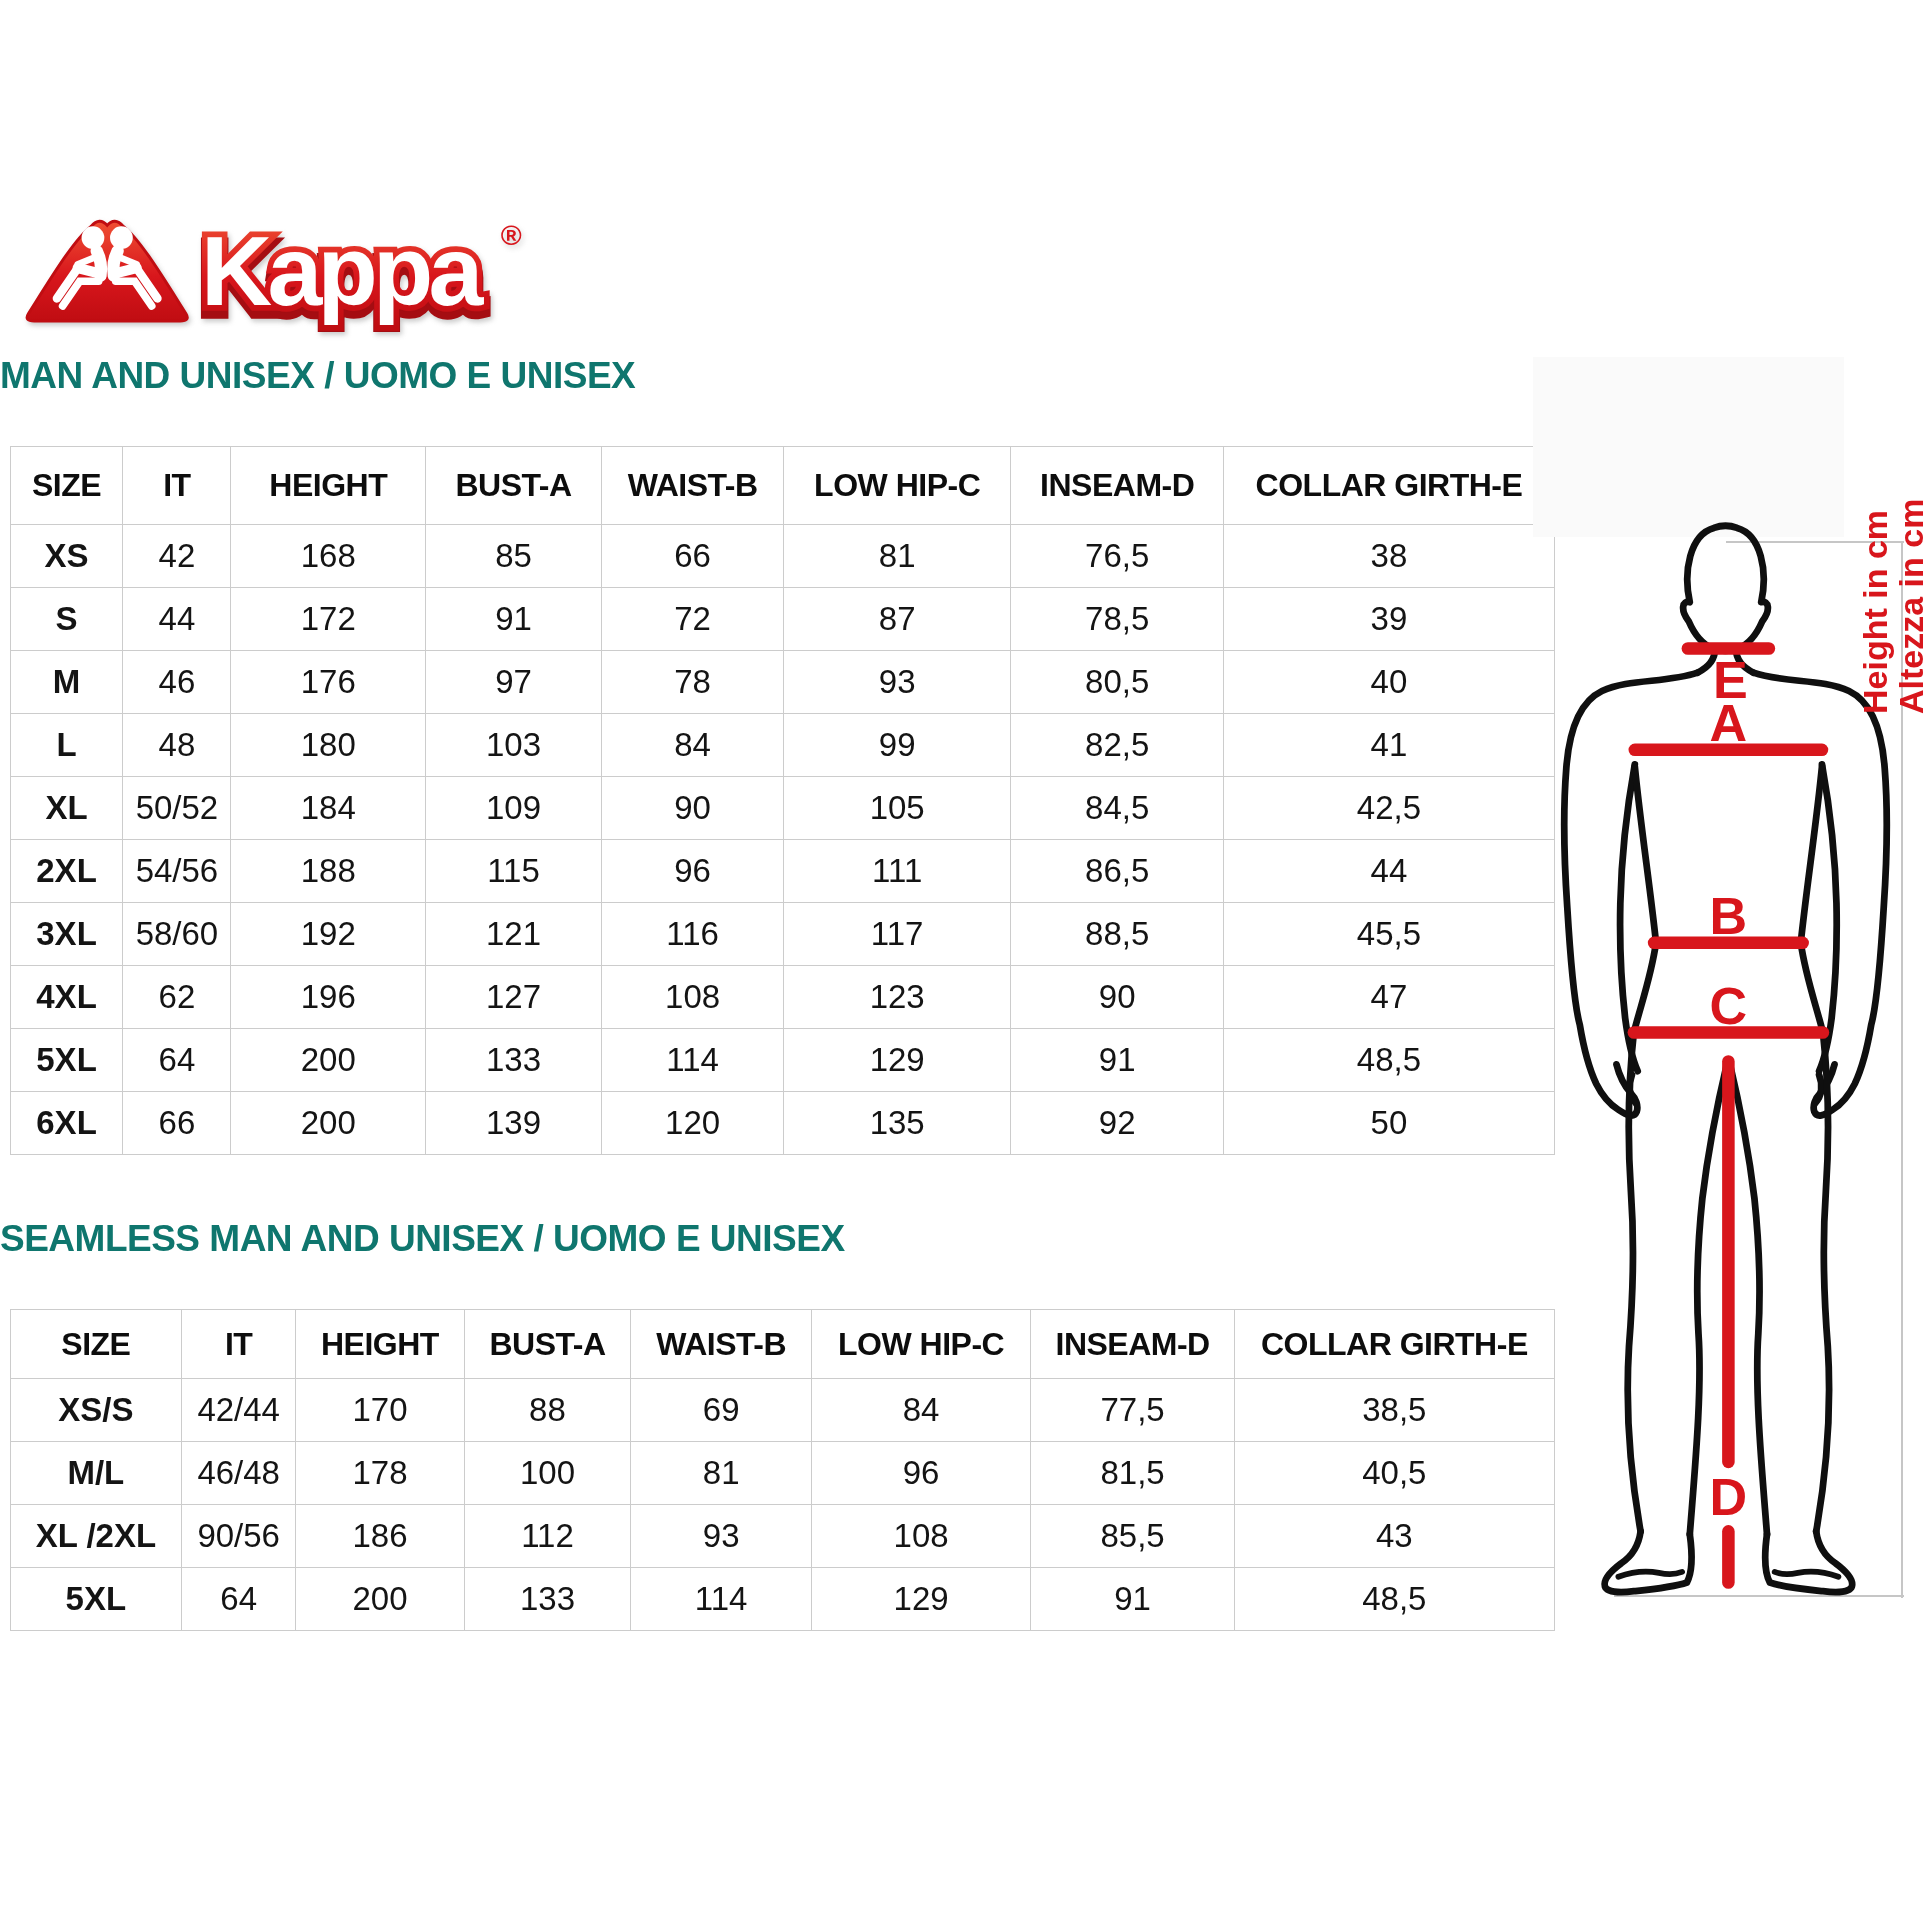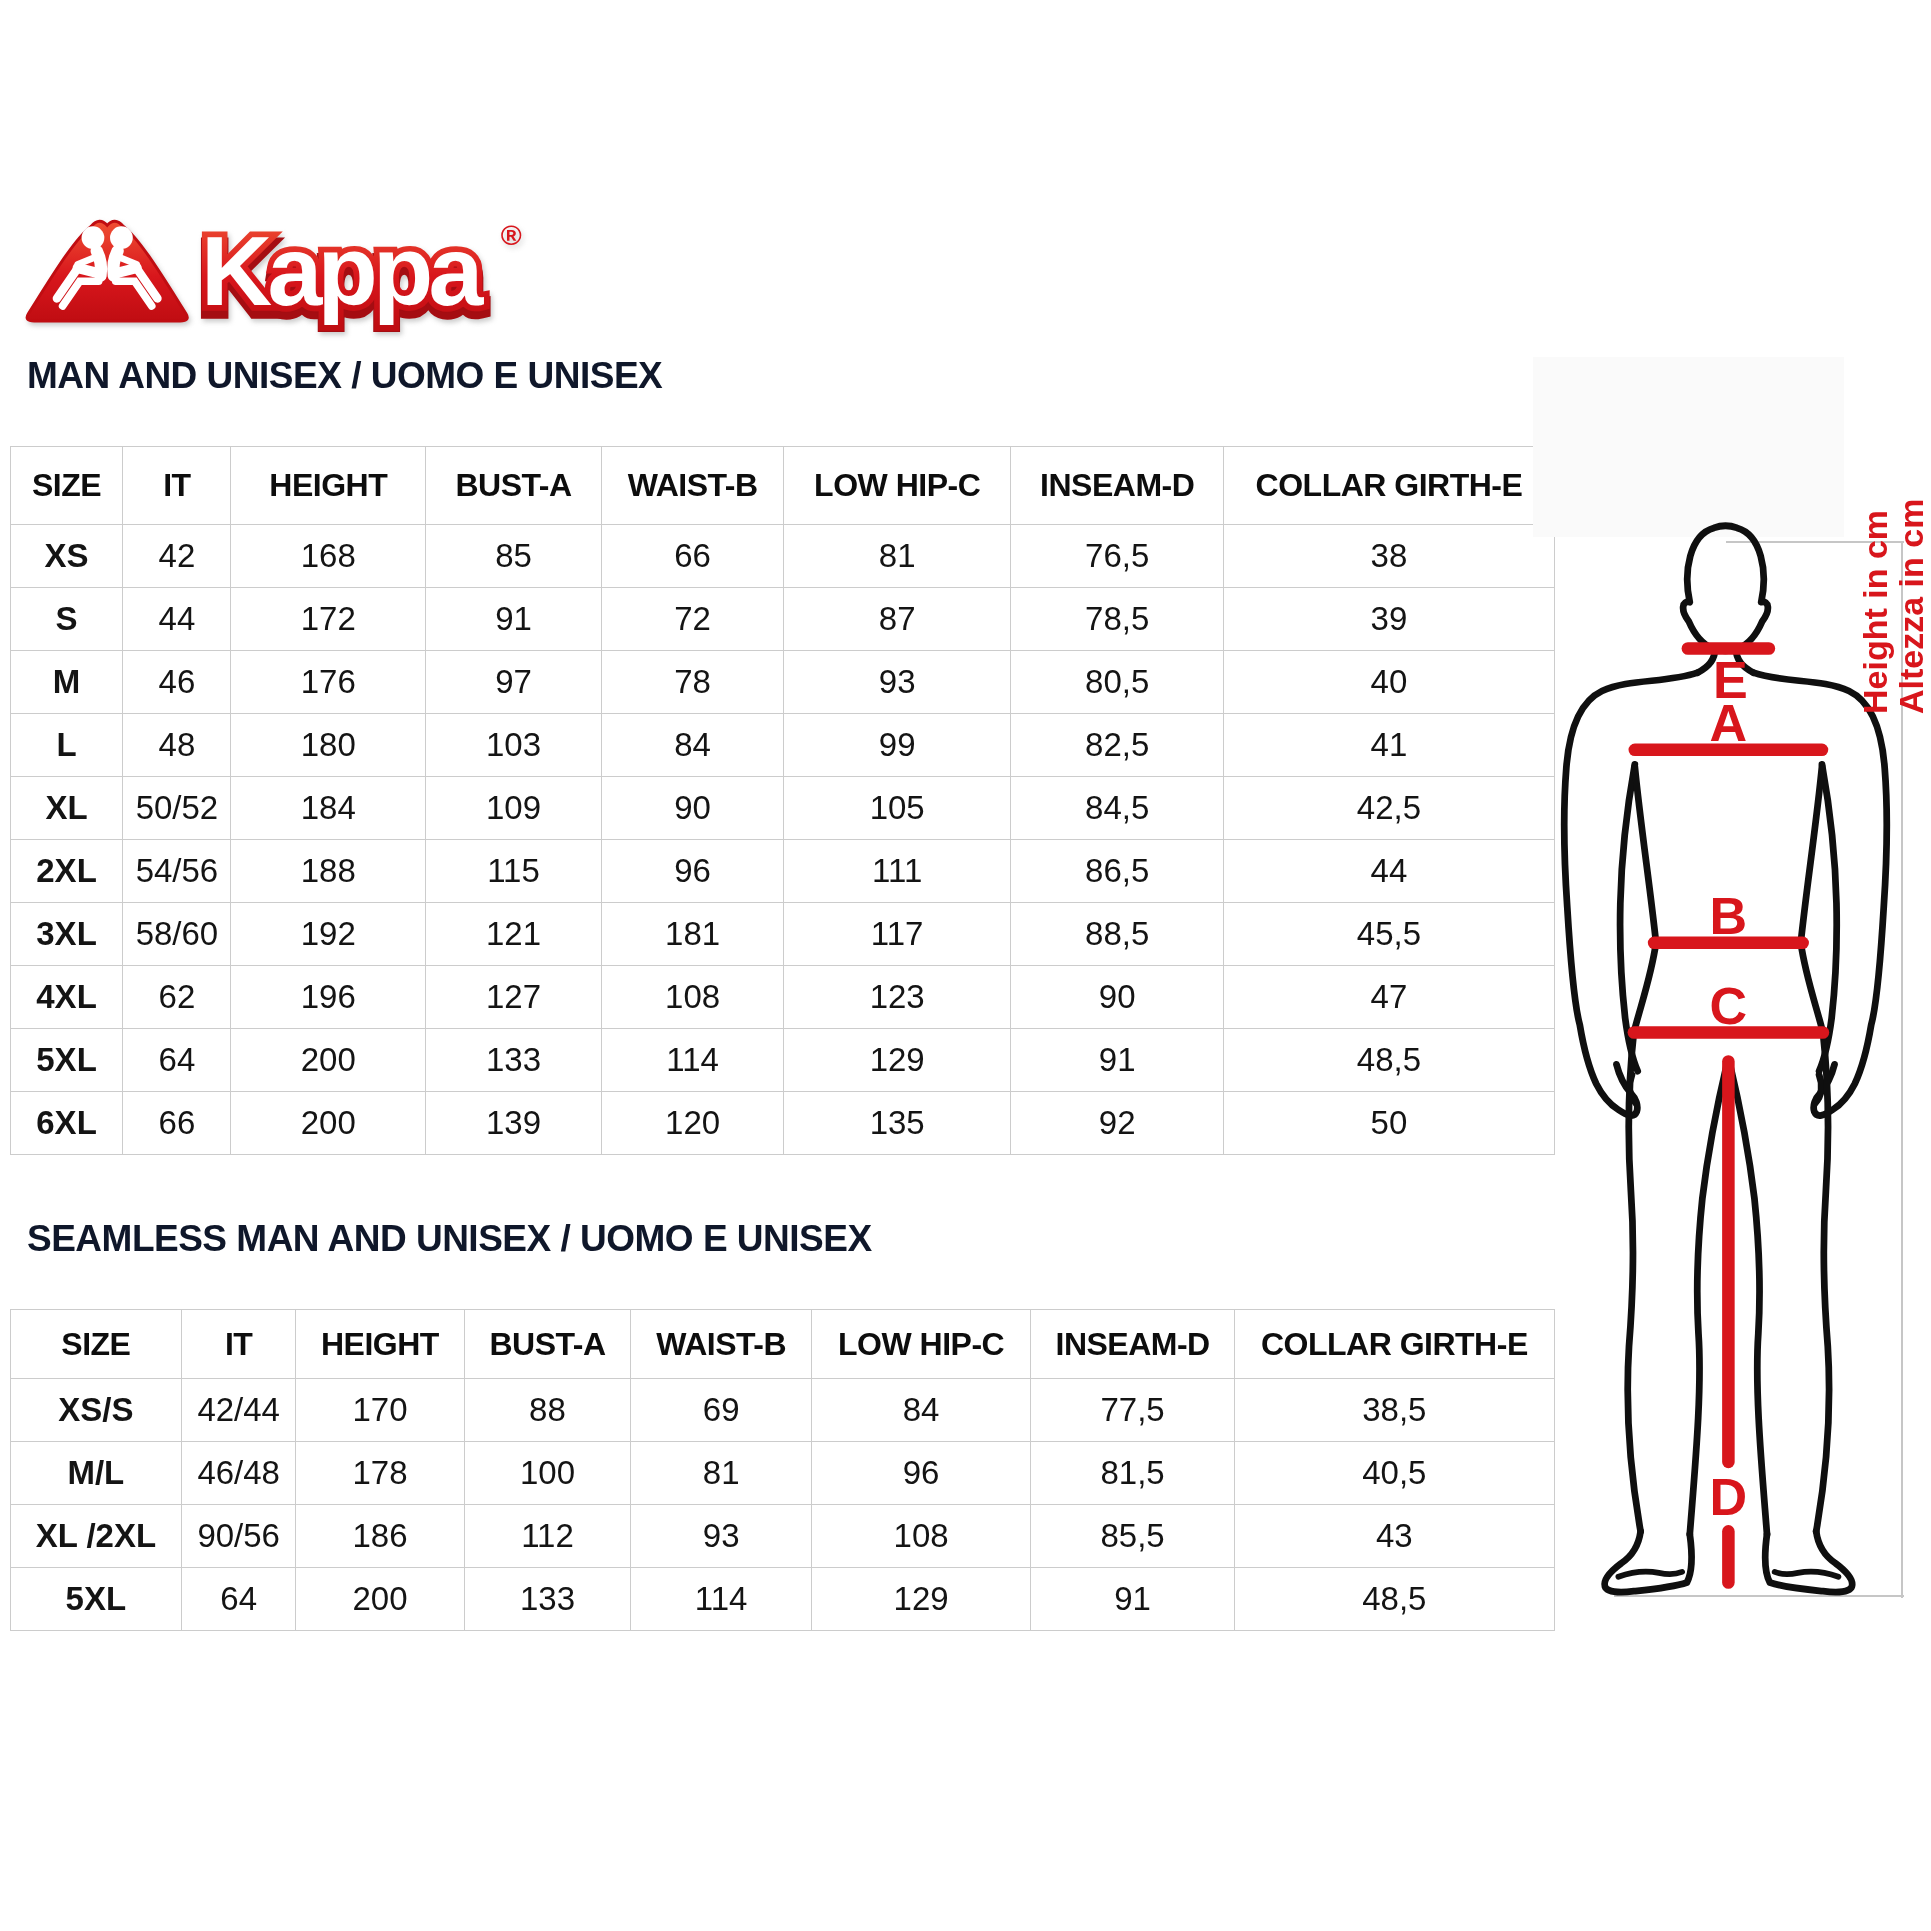--- a/index.html
+++ b/index.html
@@ -4,22 +4,22 @@
 <style>
   html,body{margin:0;padding:0;background:#ffffff;}
   .page{position:relative;width:1931px;height:1931px;background:#fff;overflow:hidden;
         font-family:"Liberation Sans",sans-serif;color:#111;padding-left:20px;}
 
   
   .logo{position:absolute;left:19.3px;top:206px;width:512px;height:126px;}
   .logo svg{filter:drop-shadow(2.9px 3.9px 2.9px rgba(140,140,140,.45));}
 
   
-  .sec-title{position:absolute;left:27px;margin:0;font-size:37px;font-weight:bold;
-             letter-spacing:-0.5px;color:#0f172a;white-space:nowrap;}
+  .sec-title{position:absolute;left:0;margin:0;font-size:37px;font-weight:bold;
+             letter-spacing:-0.5px;color:#0f766e;white-space:nowrap;}
   .sec-title.t-one{top:355px;}
   .sec-title.t-two{top:1218px;}
 
   
   table.size-table{position:absolute;left:9.7px;width:1545px;border-collapse:collapse;
                    table-layout:fixed;background:#eab308;}
   table.t1{top:446px;}
   table.t2{top:1309px;}
   .size-table th,.size-table td{border:1.9px solid #cccccc;text-align:center;
                                 vertical-align:middle;background:#fff;}
@@ -184,21 +184,21 @@
           <td>96</td>
           <td>111</td>
           <td>86,5</td>
           <td>44</td>
         </tr>
         <tr>
           <td>3XL</td>
           <td>58/60</td>
           <td>192</td>
           <td>121</td>
-          <td>181</td>
+          <td>116</td>
           <td>117</td>
           <td>88,5</td>
           <td>45,5</td>
         </tr>
         <tr>
           <td>4XL</td>
           <td>62</td>
           <td>196</td>
           <td>127</td>
           <td>108</td>

